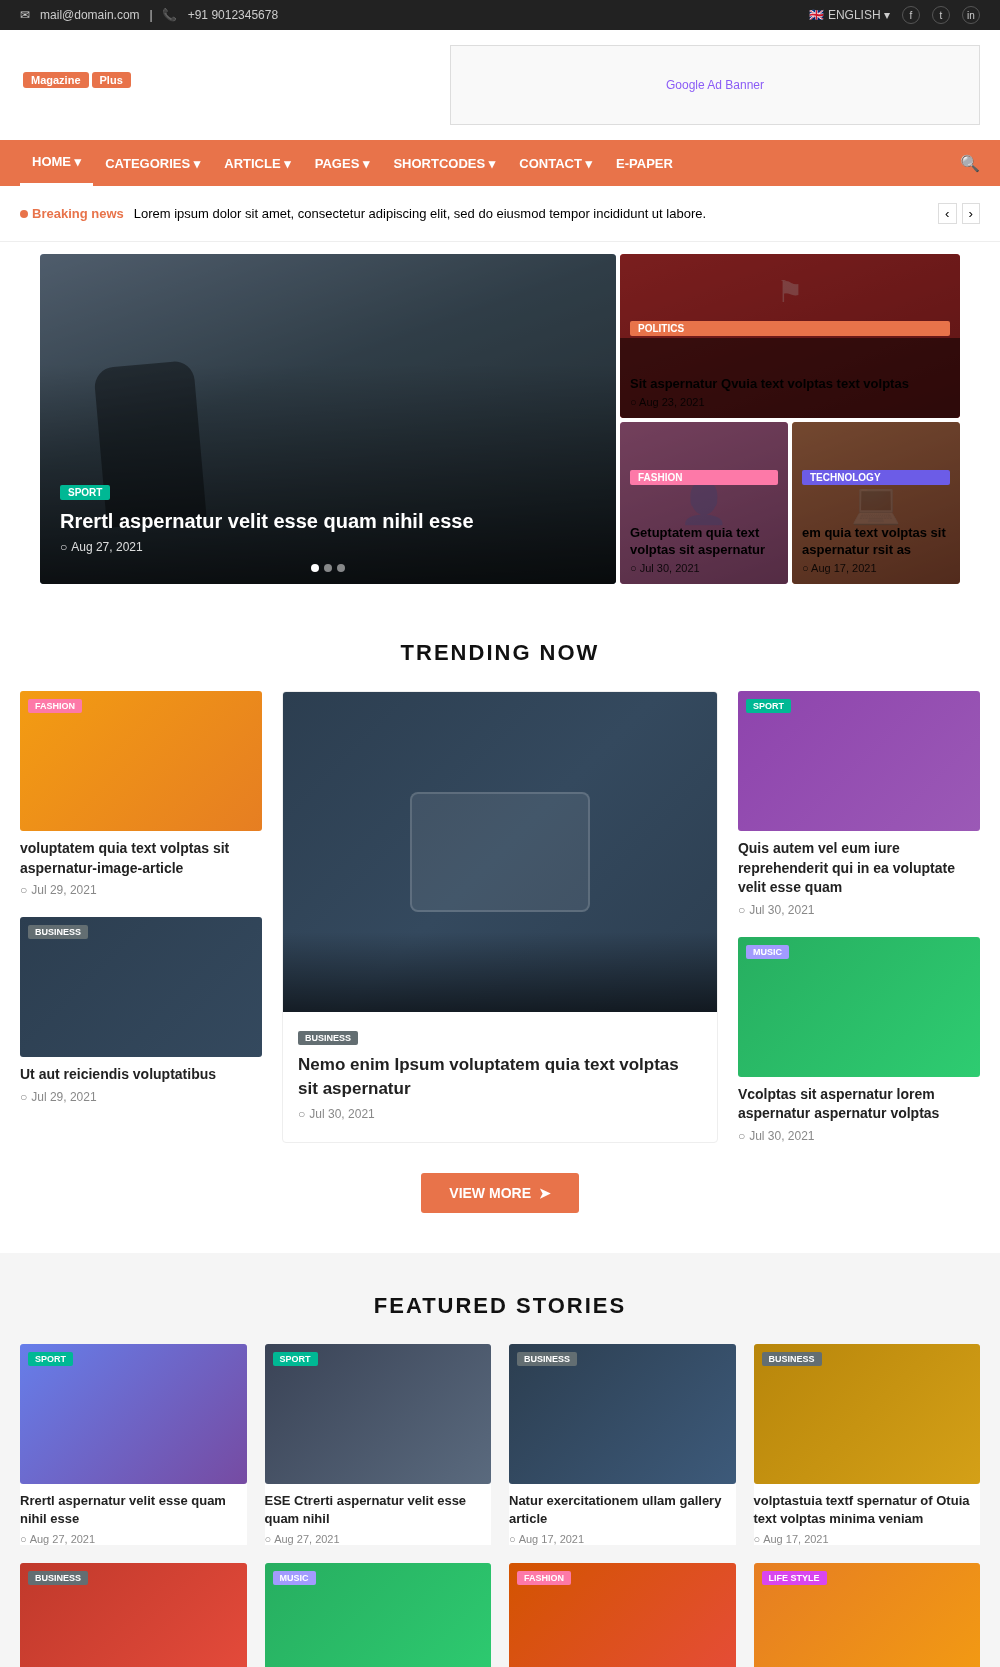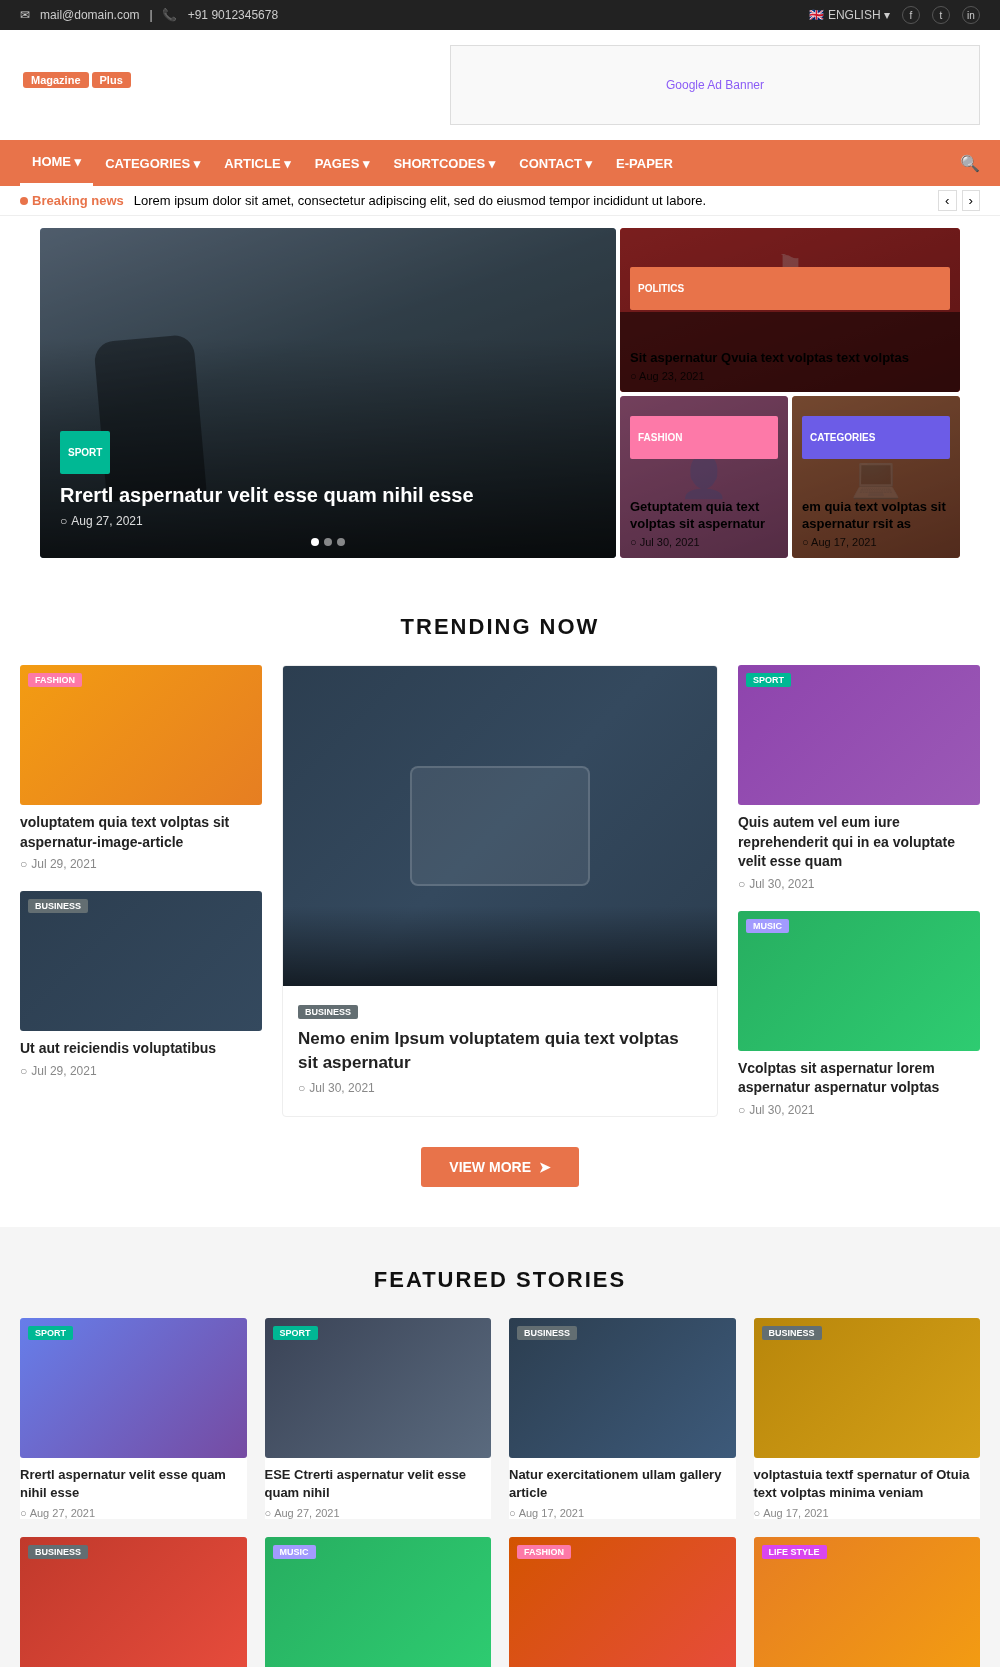--- a/index.html
+++ b/index.html
@@ -19,33 +19,33 @@
     .ad-banner { background: #f9f9f9; border: 1px solid #ddd; width: 530px; height: 80px; display: flex; align-items: center; justify-content: center; color: #8b5cf6; font-size: 12px; }
 
     
     nav { background: #e8734a; padding: 0 20px; display: flex; align-items: center; justify-content: space-between; }
     .nav-items { display: flex; align-items: center; }
     .nav-item { color: #fff; font-size: 13px; font-weight: bold; padding: 14px 12px; cursor: pointer; display: flex; align-items: center; gap: 4px; text-decoration: none; }
     .nav-item.active { border-bottom: 3px solid #fff; }
     .nav-search { color: #fff; cursor: pointer; font-size: 16px; }
 
     
-    .breaking-news { background: #fff; border-bottom: 1px solid #eee; padding: 4px 20px; display: flex; align-items: center; gap: 10px; font-size: 13px; }
+    .breaking-news { background: #fff; border-bottom: 1px solid #eee; padding: 17px 20px; display: flex; align-items: center; gap: 10px; font-size: 13px; }
     .breaking-label { color: #e8734a; font-weight: bold; display: flex; align-items: center; gap: 4px; }
     .breaking-dot { width: 8px; height: 8px; background: #e8734a; border-radius: 50%; }
     .breaking-nav { margin-left: auto; display: flex; gap: 5px; }
     .breaking-btn { background: none; border: 1px solid #ddd; padding: 2px 6px; cursor: pointer; }
 
     
     .hero { display: flex; gap: 4px; padding: 4px 20px; background: #fff; }
     .hero-main { flex: 1; position: relative; overflow: hidden; border-radius: 4px; }
     .hero-main-img { width: 100%; height: 330px; background: linear-gradient(135deg, #888 0%, #555 100%); position: relative; }
     .hero-img-overlay { position: absolute; inset: 0; background: rgba(0,0,0,0.35); }
     .hero-content { position: absolute; bottom: 30px; left: 20px; color: #fff; }
-    .hero-tag { display: inline-block; background: #6c5ce7; color: #fff; font-size: 10px; font-weight: bold; padding: 16px 8px; border-radius: 2px; margin-bottom: 8px; }
+    .hero-tag { display: inline-block; background: #6c5ce7; color: #fff; font-size: 10px; font-weight: bold; padding: 2px 8px; border-radius: 2px; margin-bottom: 8px; }
     .hero-title { font-size: 20px; font-weight: bold; line-height: 1.3; margin-bottom: 6px; }
     .hero-date { font-size: 12px; opacity: 0.85; display: flex; align-items: center; gap: 4px; }
     .hero-dots { position: absolute; bottom: 12px; left: 50%; transform: translateX(-50%); display: flex; gap: 5px; }
     .hero-dot { width: 8px; height: 8px; border-radius: 50%; background: rgba(255,255,255,0.5); }
     .hero-dot.active { background: #fff; }
 
     .hero-right { display: flex; flex-direction: column; gap: 4px; width: 340px; }
     .hero-small { position: relative; flex: 1; border-radius: 4px; overflow: hidden; }
     .hero-small-img { width: 100%; height: 100%; background: linear-gradient(135deg, #777 0%, #444 100%); min-height: 80px; }
     .hero-small-overlay { position: absolute; inset: 0; background: rgba(0,0,0,0.4); }
@@ -228,21 +228,21 @@
             <div class="hero-small-date">○ <span>Jul 30, 2021</span></div>
           </div>
         </div>
         <div class="hero-small">
           <div class="hero-small-img img-tech">
             <div style="position:absolute;inset:0;background:linear-gradient(160deg,#c07850 0%,#884830 100%);"></div>
             <div style="position:absolute;inset:0;display:flex;align-items:center;justify-content:center;color:rgba(255,255,255,0.2);font-size:40px;">💻</div>
           </div>
           <div class="hero-small-overlay"></div>
           <div class="hero-small-top">
-            <span class="hero-tag tag-technology">CATEGORIES</span>
+            <span class="hero-tag tag-technology">TECHNOLOGY</span>
             <div class="hero-small-title">em quia text volptas sit aspernatur rsit as</div>
             <div class="hero-small-date">○ <span>Aug 17, 2021</span></div>
           </div>
         </div>
       </div>
     </div>
   </div>
 </div>
 
 <div class="section">

